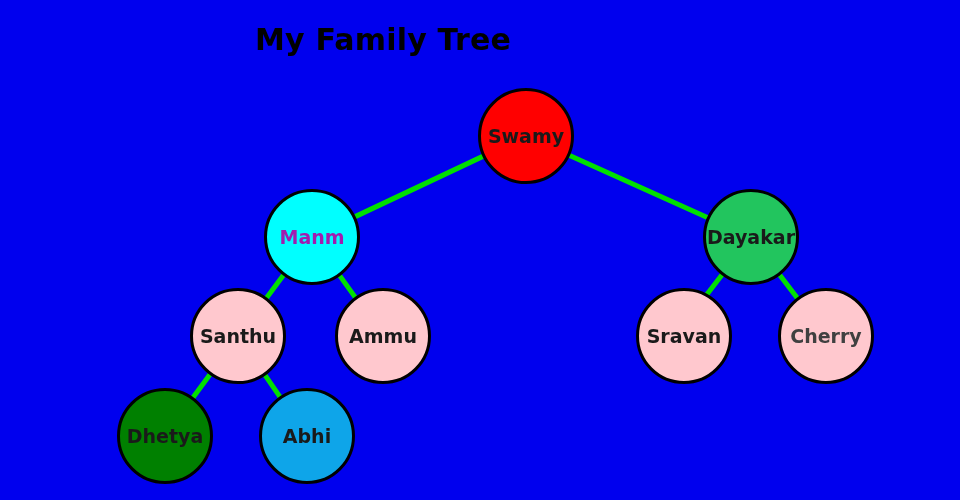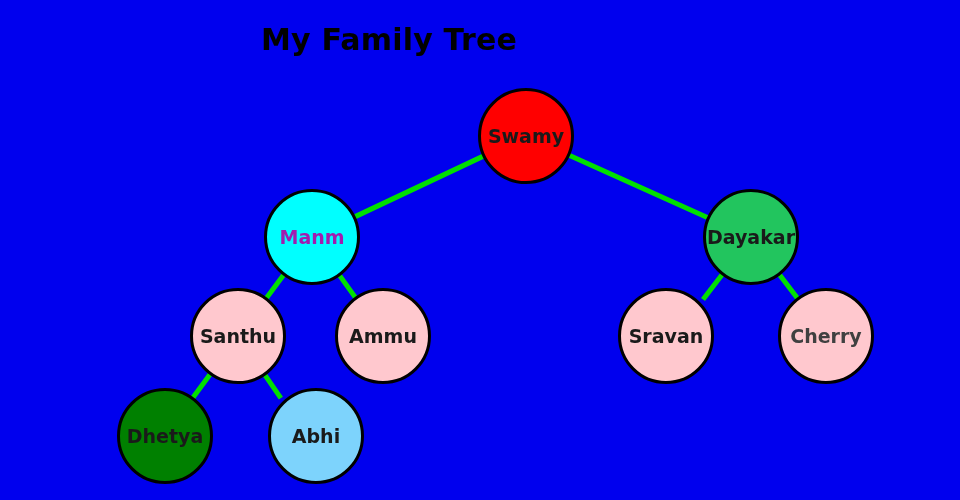--- a/index.html
+++ b/index.html
@@ -10,21 +10,21 @@
   #canvas {
     position: relative;
     width: 960px;
     height: 500px;
     background: #0000ee;
     overflow: hidden;
     font-family: "DejaVu Sans", sans-serif;
   }
   #title {
     position: absolute;
-    left: 7px;
+    left: 1px;
     top: 22px;
     width: 764px;
     text-align: center;
     font-size: 30px;
     font-weight: bold;
     color: #000000;
     letter-spacing: 0.2px;
   }
   #edge-layer {
     position: absolute;
@@ -77,27 +77,27 @@
       </div>
       <div class="node" style="left: 703px; top: 189px; width: 96px; height: 96px; background: #22c55e; border-color: rgb(0, 0, 0); border-width: 3px;">
         <span class="node-label" style="color: rgb(26, 26, 26);">Dayakar</span>
       </div>
       <div class="node" style="left: 190px; top: 288px; width: 96px; height: 96px; background: rgb(255, 200, 206); border-color: rgb(0, 0, 0); border-width: 3px;">
         <span class="node-label" style="color: rgb(26, 26, 26);">Santhu</span>
       </div>
       <div class="node" style="left: 335px; top: 288px; width: 96px; height: 96px; background: rgb(255, 200, 206); border-color: rgb(0, 0, 0); border-width: 3px; text-align: center;">
         <span class="node-label" style="color: rgb(26, 26, 26);">Ammu</span>
       </div>
-      <div class="node" style="left: 618px; top: 288px; width: 96px; height: 96px; background: rgb(255, 200, 206); border-color: rgb(0, 0, 0); border-width: 3px; align-items: center;">
+      <div class="node" style="left: 636px; top: 288px; width: 96px; height: 96px; background: rgb(255, 200, 206); border-color: rgb(0, 0, 0); border-width: 3px; align-items: center;">
         <span class="node-label" style="color: rgb(26, 26, 26);">Sravan</span>
       </div>
       <div class="node" style="left: 778px; top: 288px; width: 96px; height: 96px; background: rgb(255, 200, 206); border-color: rgb(0, 0, 0); border-width: 3px;">
         <span class="node-label" style="color: #404040;">Cherry</span>
       </div>
       <div class="node" style="left: 117px; top: 388px; width: 96px; height: 96px; background: rgb(0, 128, 0); border-color: rgb(0, 0, 0); border-width: 3px; text-align: right;">
         <span class="node-label" style="color: rgb(26, 26, 26);">Dhetya</span>
       </div>
-      <div class="node" style="left: 268px; top: 388px; width: 96px; height: 96px; background: #7dd3fc; border-color: rgb(0, 0, 0); border-width: 3px;">
+      <div class="node" style="left: 259px; top: 388px; width: 96px; height: 96px; background: #0ea5e9; border-color: rgb(0, 0, 0); border-width: 3px;">
         <span class="node-label" style="color: rgb(26, 26, 26);">Abhi</span>
       </div>
     </div>
 
 </div>
 
 </body></html>

